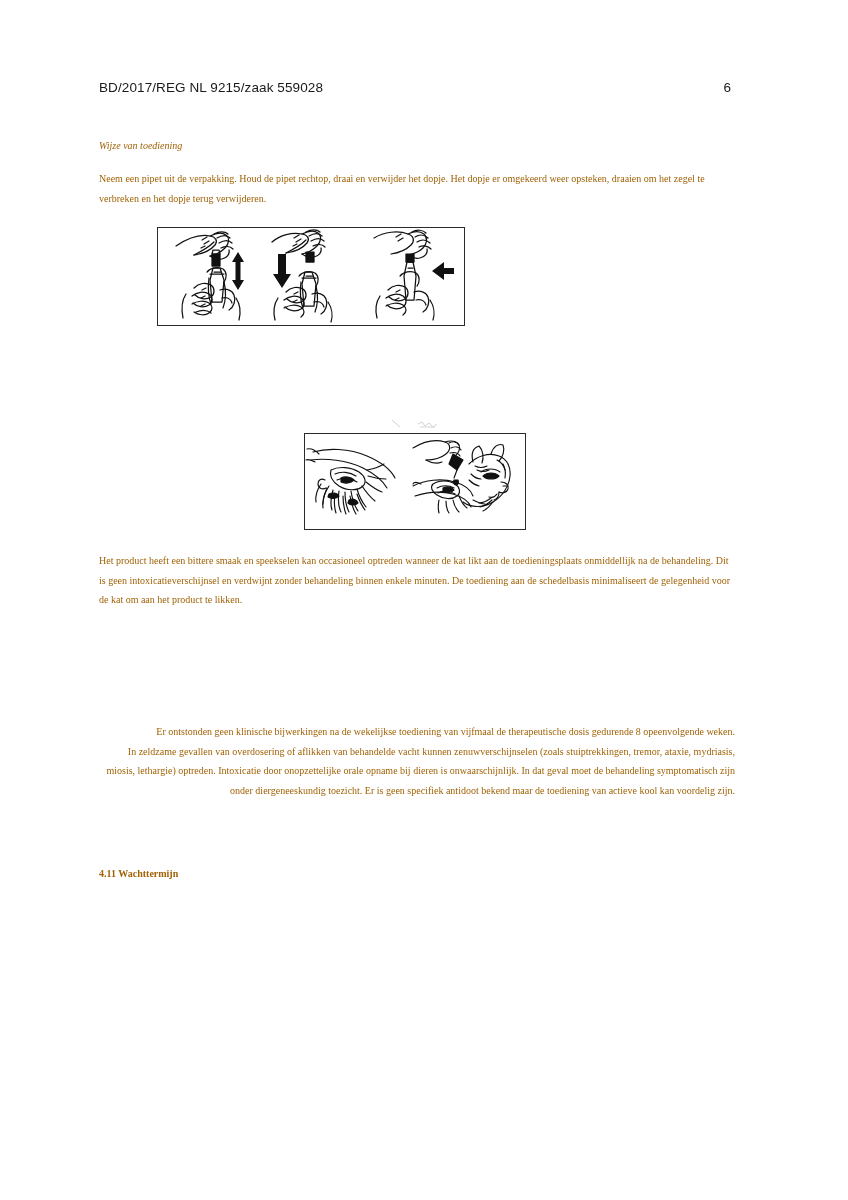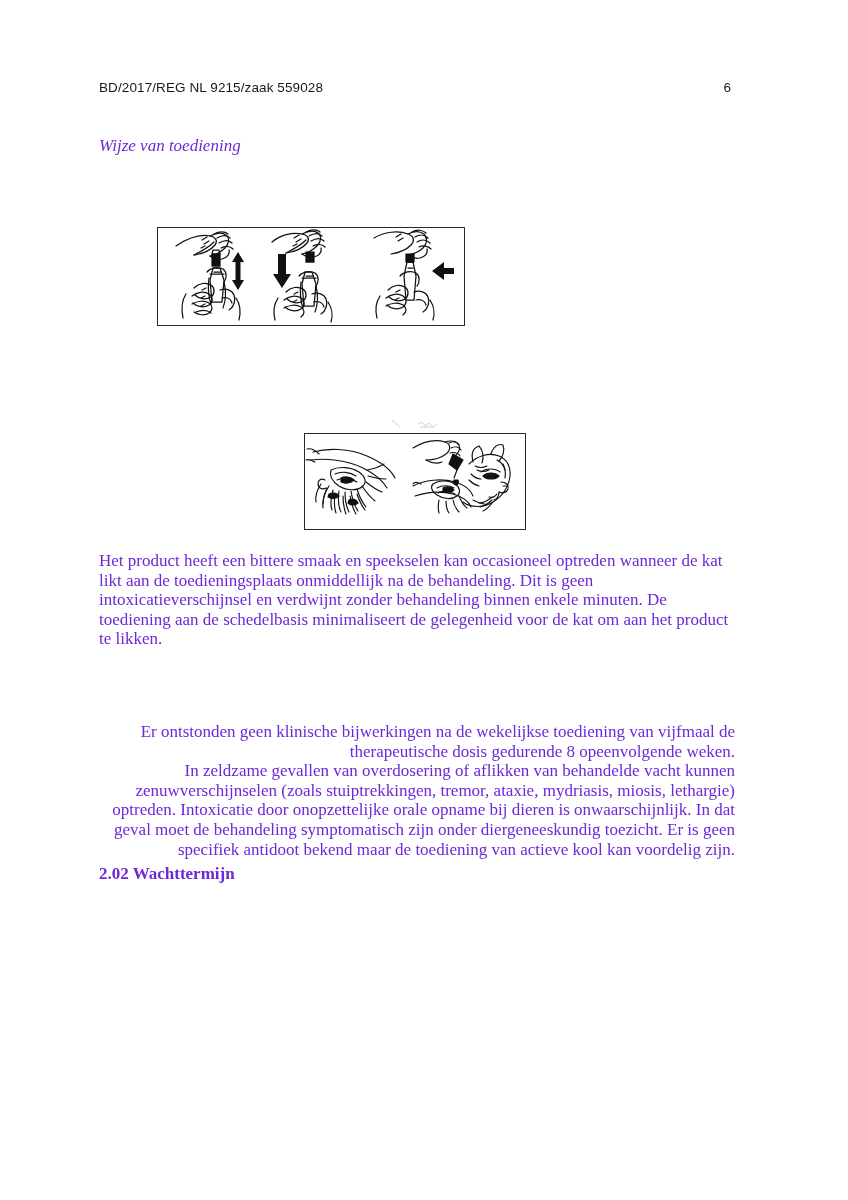--- a/index.html
+++ b/index.html
@@ -40,23 +40,23 @@
     color: #1a1a1a;
   }
   .page-header .doc-ref { white-space: nowrap; }
   .page-header .page-num { font-size: 13.5px; }
 
   
   .txt {
     position: absolute;
     left: 99px;
     width: 636px;
-    font-size: 17px;
+    font-size: 10px;
     line-height: 19.6px;
-    color: #6d28d9;
+    color: #a16207;
     text-align: left;
   }
   .txt.italic { font-style: italic; }
   .txt.bold { font-weight: bold; }
 
   .t-wijze      { top: 136px; }
   .t-para1      { top: 169px; }
   .t-para2      { top: 345px; }
   .t-para3      { top: 551px; }
   .t-para4      { top: 642px; }
@@ -104,20 +104,21 @@
 
 <div class="page">
 
   <div class="page-header">
     <span class="doc-ref">BD/2017/REG NL 9215/zaak 559028</span>
     <span class="page-num">6</span>
   </div>
 
   <div class="txt italic t-wijze">Wijze van toediening</div>
 
+  <div class="txt t-para1">Neem een pipet uit de verpakking. Houd de pipet rechtop, draai en verwijder het dopje. Het dopje er omgekeerd weer opsteken, draaien om het zegel te verbreken en het dopje terug verwijderen.</div>
 
   <div class="figure" id="figure-pipette">
     <svg width="305" height="96" viewBox="0 0 305 96" xmlns="http://www.w3.org/2000/svg">
       <g fill="none" stroke="#111" stroke-width="1.25" stroke-linecap="round" stroke-linejoin="round">
 
         <path d="M18 18 C30 10 42 6 52 8 C58 9 60 13 57 17 C52 23 44 26 36 27"></path>
         <path d="M36 27 C42 24 50 20 56 14"></path>
         <path d="M52 8 C58 5 64 4 68 7 C72 10 71 16 67 20 C63 24 57 27 52 28"></path>
         <path d="M56 6 C61 3 67 3 70 6"></path>
         <path d="M59 10 C64 7 69 7 72 10"></path>
@@ -341,16 +342,16 @@
 
   <div class="txt t-para3">Het product heeft een bittere smaak en speekselen kan occasioneel optreden wanneer de kat likt aan de toedieningsplaats onmiddellijk na de behandeling. Dit is geen intoxicatieverschijnsel en verdwijnt zonder behandeling binnen enkele minuten. De toediening aan de schedelbasis minimaliseert de gelegenheid voor de kat om aan het product te likken.</div>
 
 
 
   <div class="txt t-para5">
     <span class="line">Er ontstonden geen klinische bijwerkingen na de wekelijkse toediening van vijfmaal de therapeutische dosis gedurende 8 opeenvolgende weken.</span>
     <span class="line">In zeldzame gevallen van overdosering of aflikken van behandelde vacht kunnen zenuwverschijnselen (zoals stuiptrekkingen, tremor, ataxie, mydriasis, miosis, lethargie) optreden. Intoxicatie door onopzettelijke orale opname bij dieren is onwaarschijnlijk. In dat geval moet de behandeling symptomatisch zijn onder diergeneeskundig toezicht. Er is geen specifiek antidoot bekend maar de toediening van actieve kool kan voordelig zijn.</span>
   </div>
 
-  <div class="txt bold t-head411">2.02 Wachttermijn</div>
+  <div class="txt bold t-head411">4.11 Wachttermijn</div>
 
 
 </div>
 
 </body></html>

